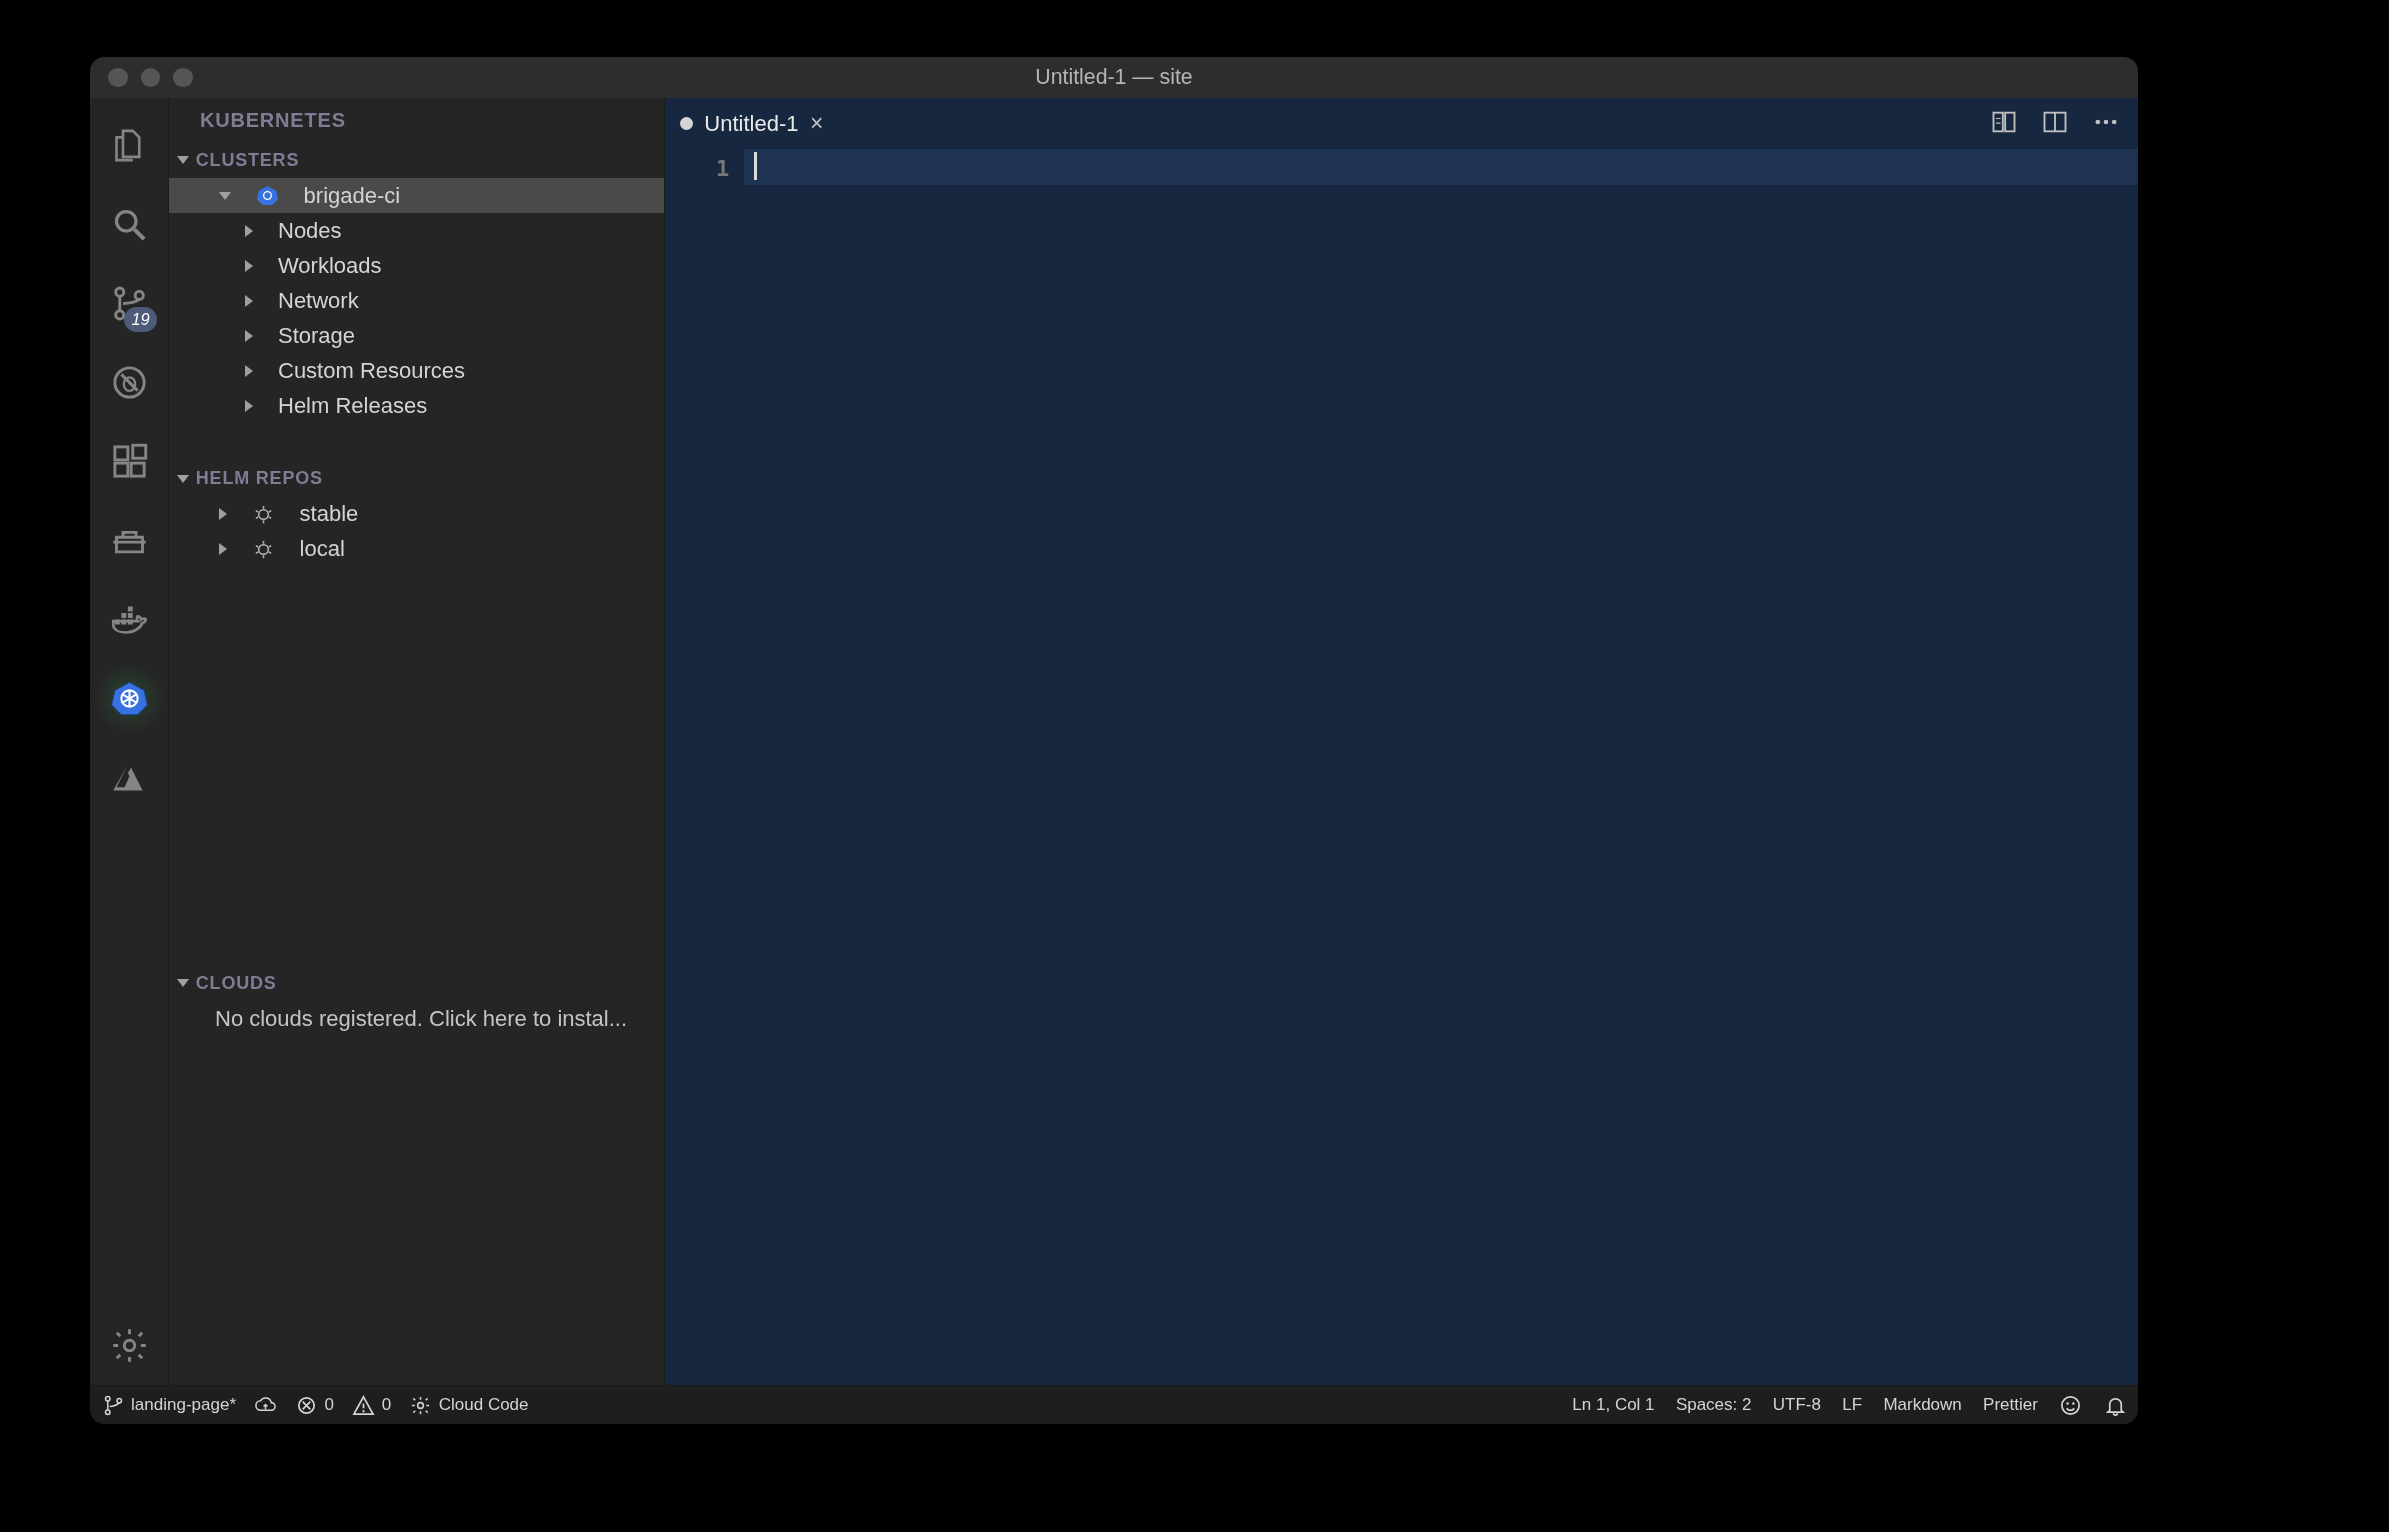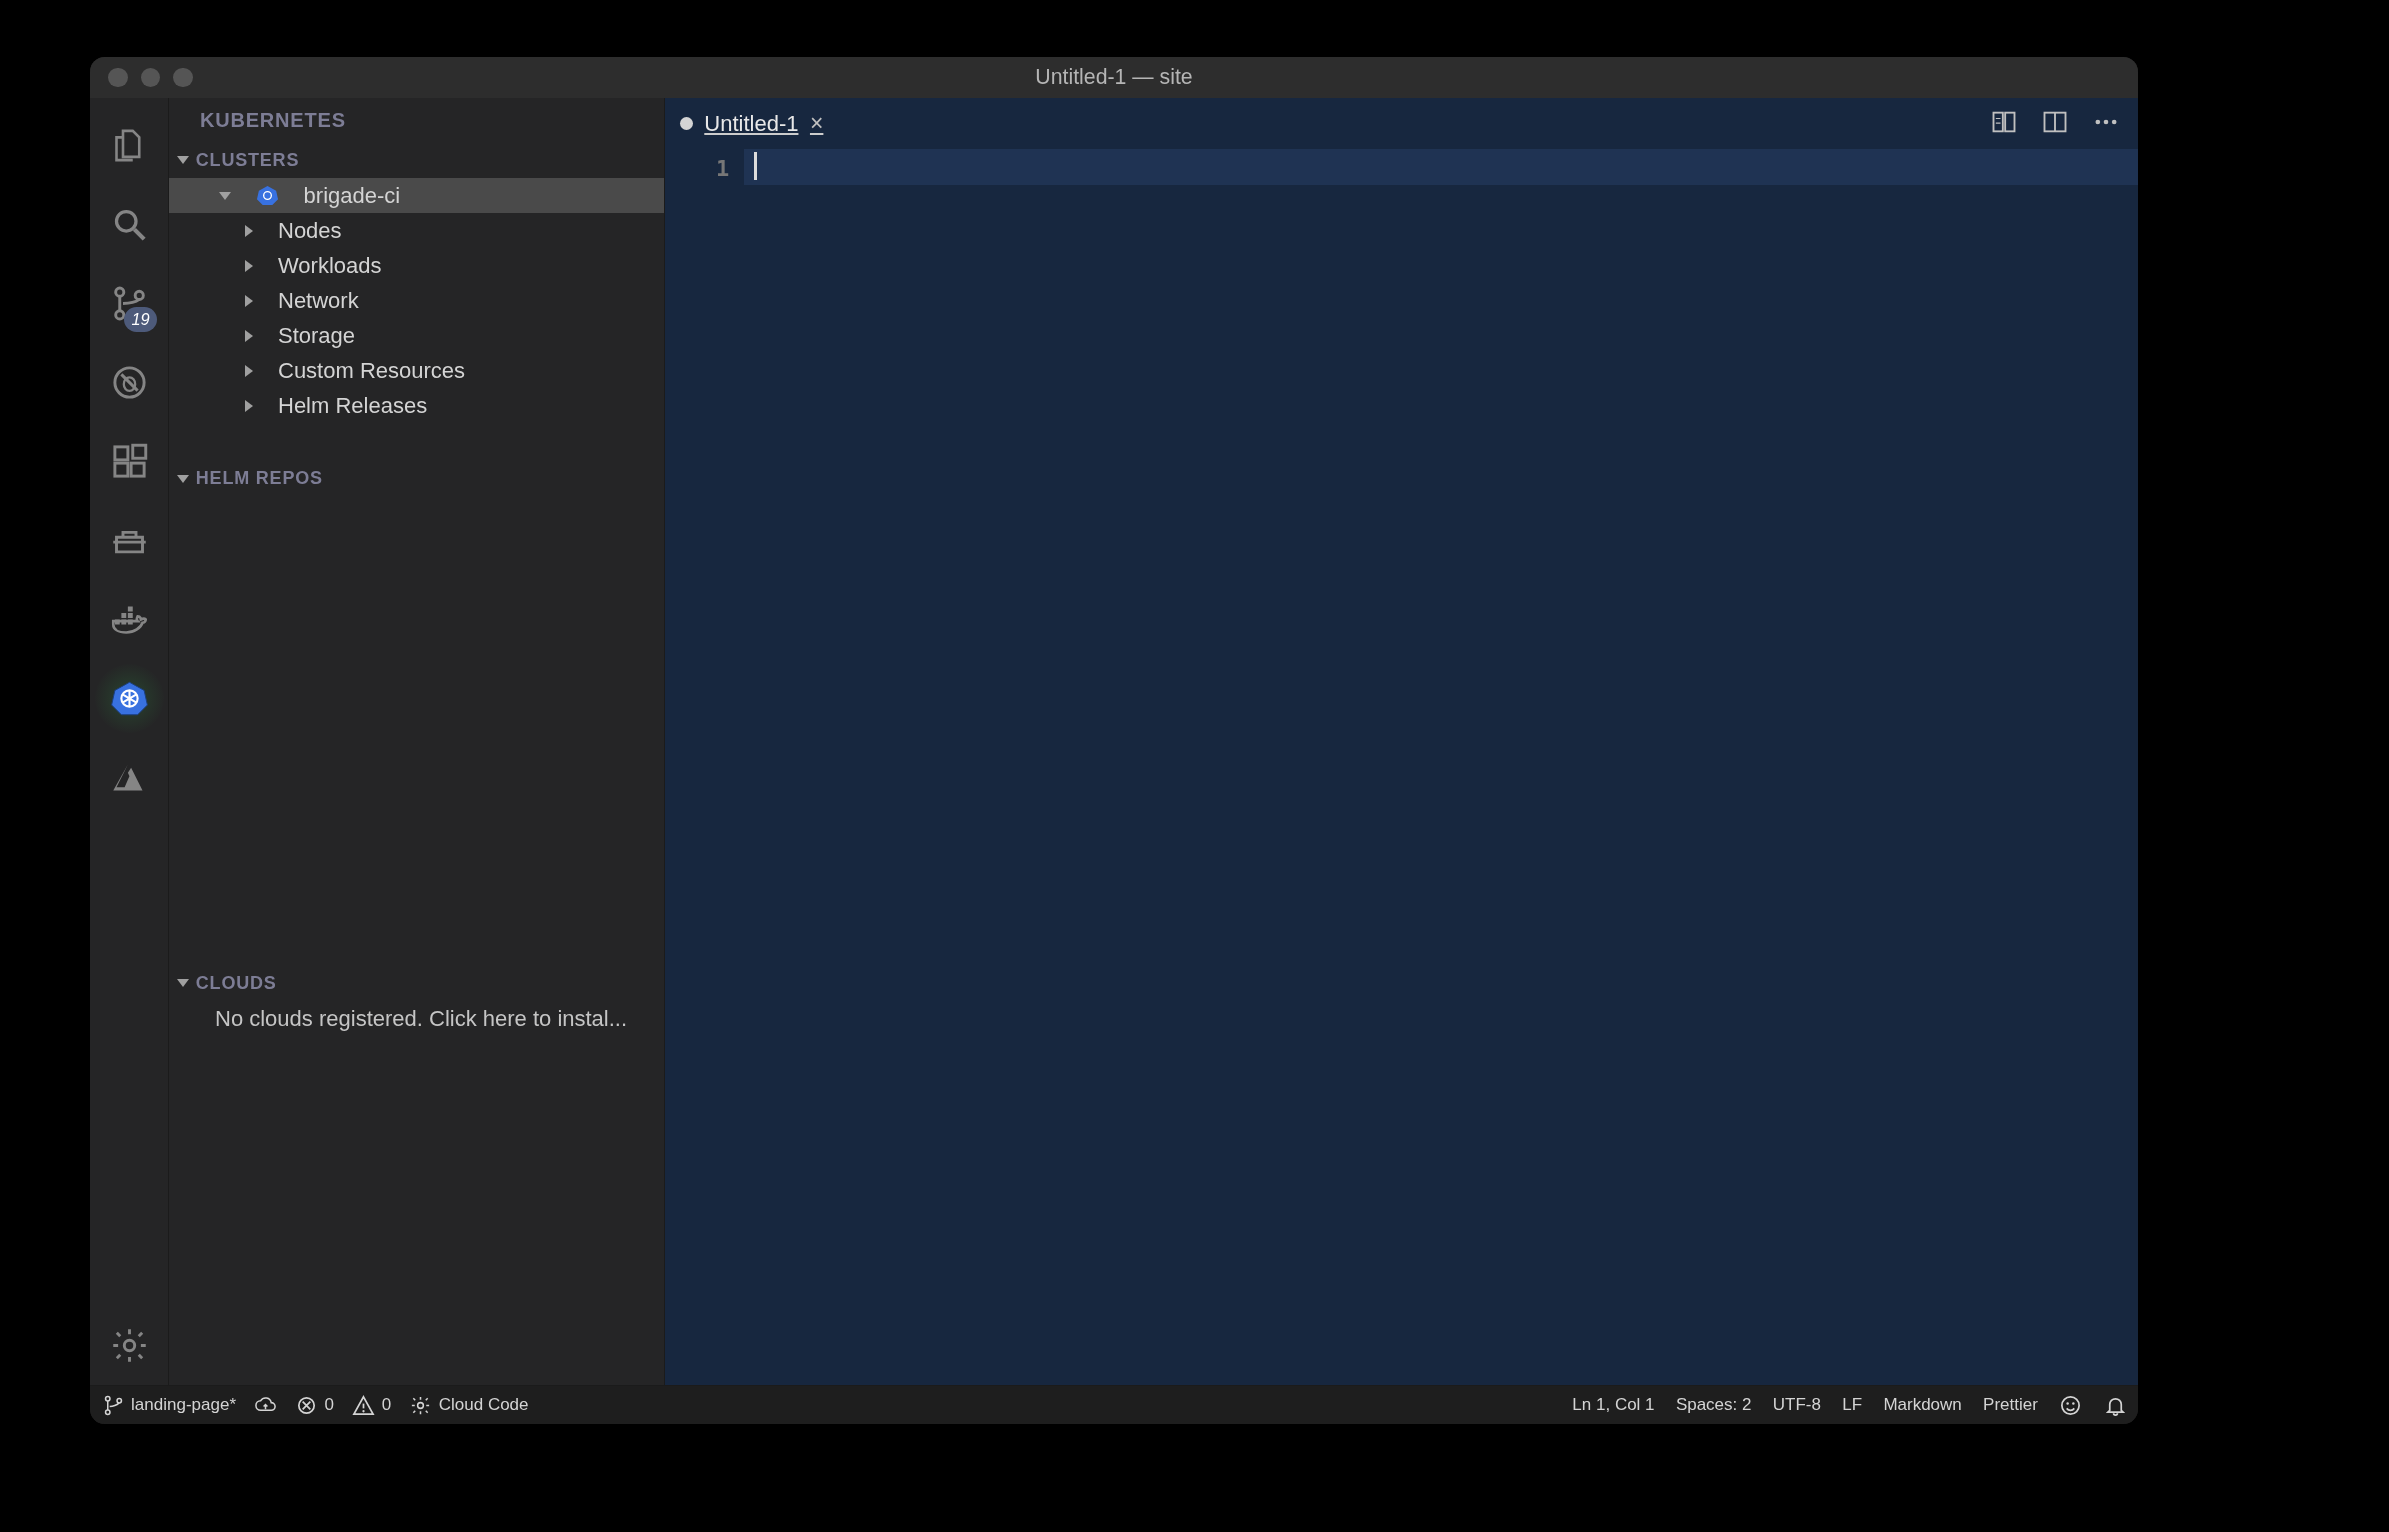--- a/index.html
+++ b/index.html
@@ -136,21 +136,21 @@
   
   .editor-area {
     flex: 1 1 auto;
     display:flex; flex-direction:column;
     background:#17273f;
     min-width:0;
   }
   .tabbar {
     height: 51px;
     background:#252526;
-    display:flex; align-items:stretch;text-decoration:underline;
+    display:flex; align-items:stretch;
   }
   .tab {
     display:flex; align-items:center; gap:11.5px;
     padding: 0 14.8px;
     background:#17273f;
     color:#e8e8e8;
   }
   .tab .dirty {
     width:13px; height:13px; border-radius:50%; background:#d4d4d4;
   }
@@ -339,20 +339,40 @@
             <span class="twisty closed"></span>
           <span class="tree-label">Helm Releases</span>
         </div>
       </div>
 
       <div style="height:33px"></div>
 
       <div class="sb-section-header">
         <span class="twisty open"></span>
         <span>HELM REPOS</span>
+      </div>
+      <div class="section-body tree">
+        <div class="tree-row">
+          <span class="indent" style="width:24.6px"></span>
+            <span class="twisty closed"></span>
+          <svg class="helm-mini" viewBox="0 0 24 24">
+              <circle cx="12" cy="12" r="5" fill="none" stroke="currentColor" stroke-width="1.6"></circle>
+              <path stroke="currentColor" stroke-width="1.6" d="M12 3v3M12 18v3M4 8l2.5 1.5M17.5 14.5L20 16M4 16l2.5-1.5M17.5 9.5L20 8"></path>
+            </svg>
+          <span class="tree-label">stable</span>
+        </div>
+        <div class="tree-row">
+          <span class="indent" style="width:24.6px"></span>
+            <span class="twisty closed"></span>
+          <svg class="helm-mini" viewBox="0 0 24 24">
+              <circle cx="12" cy="12" r="5" fill="none" stroke="currentColor" stroke-width="1.6"></circle>
+              <path stroke="currentColor" stroke-width="1.6" d="M12 3v3M12 18v3M4 8l2.5 1.5M17.5 14.5L20 16M4 16l2.5-1.5M17.5 9.5L20 8"></path>
+            </svg>
+          <span class="tree-label">local</span>
+        </div>
       </div>
 
       <div class="sb-flex-spacer"></div>
 
       <div style="margin-bottom:353px">
         <div class="sb-section-header">
           <span class="twisty open"></span>
           <span>CLOUDS</span>
         </div>
         <div class="sb-empty">No clouds registered. Click here to instal...</div>

